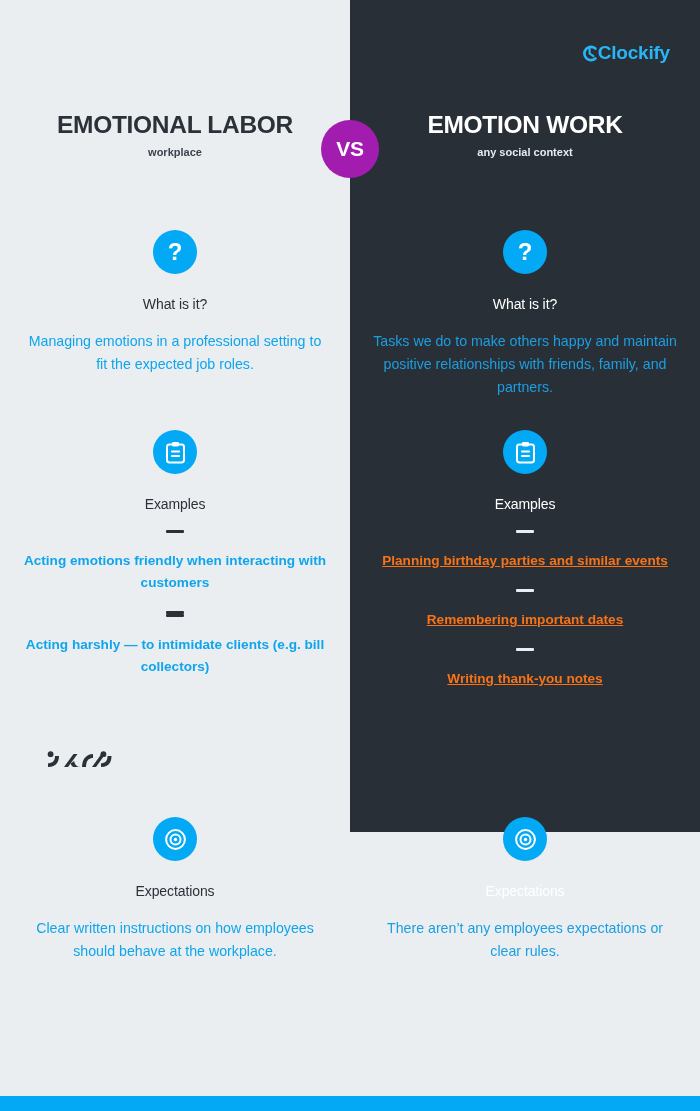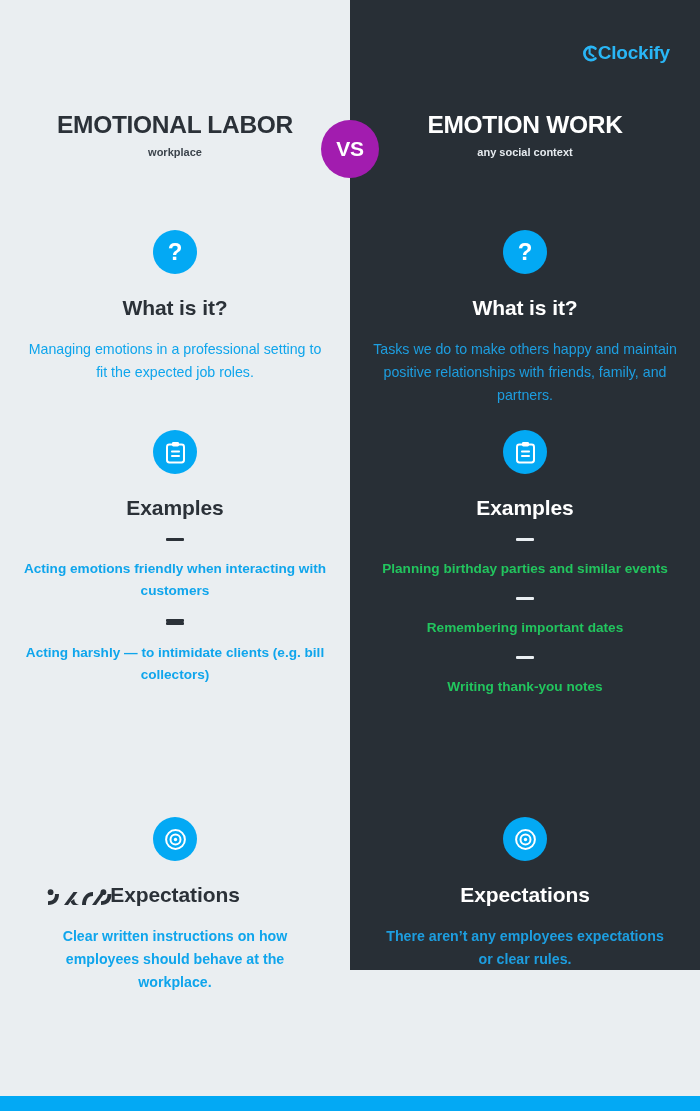--- a/index.html
+++ b/index.html
@@ -10,21 +10,21 @@
   }
   body { position:relative; background:#eaeef1; }
 
   .infographic {
     position:absolute; inset:0;
     display:flex;
   }
 
   
   .panel {
-    width:350px; height:970px;
+    width:350px; height:832px;
     position:relative;
     padding-bottom:15px;
   }
   .panel-left  { background:#eaeef1; }
   .panel-right { background:#282f36; }
 
   
   .bottom-bar {
     position:absolute; left:0; right:0; bottom:0;
     height:15px; background:#03a9f4;
@@ -85,21 +85,21 @@
     margin:0 auto 22px;
     display:flex; align-items:center; justify-content:center;
   }
   .sec-icon svg { display:block; }
   .qmark {
     color:#fff; font-size:24px; font-weight:700; line-height:1;
     margin-top:-1px;
   }
 
   .sec-title {
-    font-size:21px; font-weight:700; letter-spacing:-0.1px;
+    font-size:14px; font-weight:400; letter-spacing:-0.1px;
     margin-bottom:18px;
   }
   .panel-left  .sec-title { color:#2b3138; }
   .panel-right .sec-title { color:#ffffff; }
 
   .sec-body {
     font-size:14.2px; font-weight:400; line-height:1.62;
     color:#0fa5ec;
     padding:0 22px;
   }
@@ -113,27 +113,27 @@
   }
   .panel-left  .ex-sep { background:#2b3138; }
   .panel-right .ex-sep { background:#e9eef2; }
 
   .ex-item {
     font-size:13.6px; font-weight:700; line-height:1.63;
     color:#0fa5ec;
     padding:0 14px;
     margin:17px 0 17px;
   }
-  .panel-right .ex-item { color:#22c55e; }
+  .panel-right .ex-item { color:#f97316;text-decoration:underline; }
 
   .ex-first-sep { margin-bottom:0; }
 
   
   .expect-body {
-    font-size:14.2px; font-weight:700; line-height:1.62;
+    font-size:14.2px; font-weight:400; line-height:1.62;
     color:#0fa5ec; padding:0 28px;
   }
   .panel-right .expect-body { color:#1d9ee0; }
 
   
   .footer-mark {
     position:absolute; left:46px; bottom:55px;
     z-index:4;
   }
 </style>

